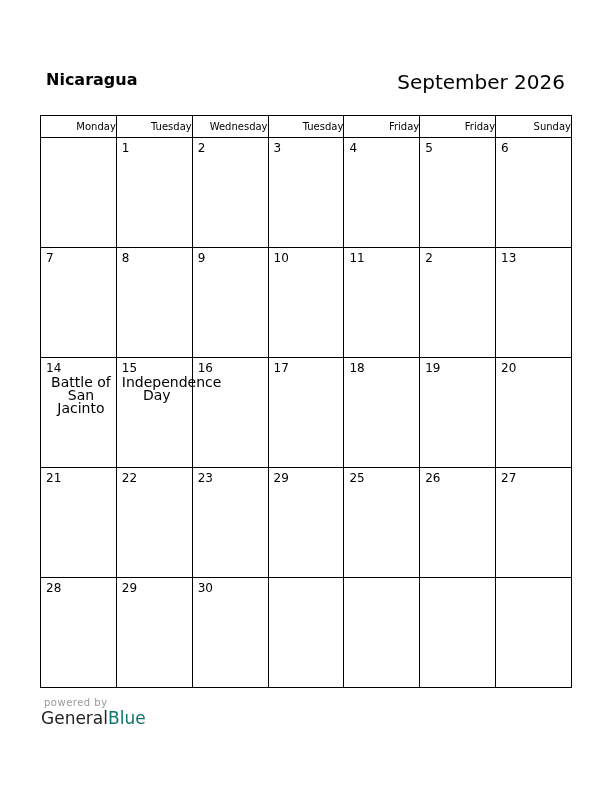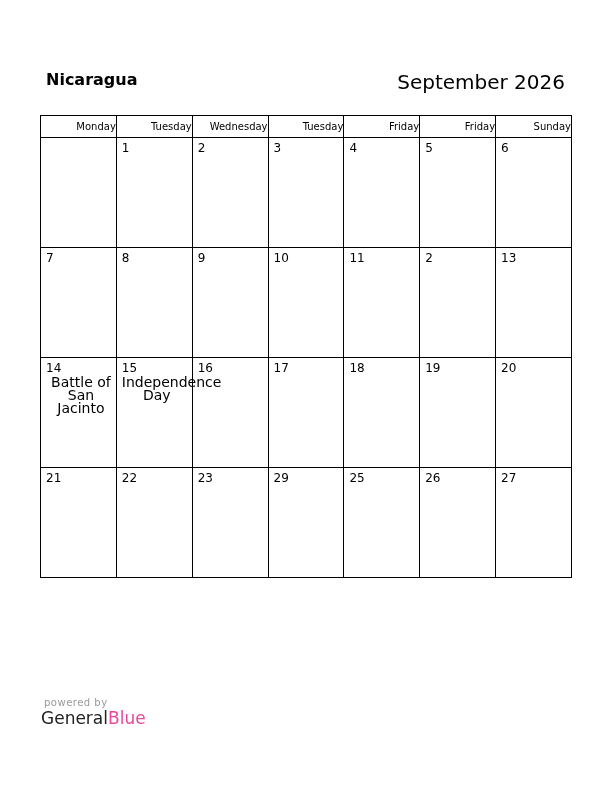--- a/index.html
+++ b/index.html
@@ -7,21 +7,21 @@
   .country { position:absolute; left:46px; top:70px; font-size:16px; font-weight:bold; }
   .month { position:absolute; right:47px; top:70px; font-size:20px; font-weight:normal; }
   table { position:absolute; left:40px; top:115px; width:532px; border-collapse:collapse; table-layout:fixed; }
   th, td { border:1px solid #000; padding:0; }
   th { height:21px; font-size:10px; font-weight:normal; text-align:right; }
   td { height:109px; vertical-align:top; }
   .num { font-size:12px; margin:3px 0 0 5px; display:block; line-height:14px; }
   .hol { font-size:14px; margin:1px 0 0 5px; display:block; line-height:13px;text-align:center; }
   .powered { position:absolute; left:44px; top:697px; font-size:10px; color:#999; letter-spacing:0.5px; }
   .brand { position:absolute; left:41px; top:708px; font-size:17px; color:#222; }
-  .brand .blue { color:#ec4899; }
+  .brand .blue { color:#0f766e; }
 </style>
 </head>
 <body>
 
 <div class="country">Nicaragua</div>
 <div class="month">September 2026</div>
 
 <table>
   <thead>
     <tr>
@@ -122,17 +122,40 @@
         <td>
           <span class="num">25</span>
         </td>
         <td>
           <span class="num">26</span>
         </td>
         <td>
           <span class="num">27</span>
         </td>
       </tr>
+      <tr>
+        <td>
+          <span class="num">28</span>
+        </td>
+        <td>
+          <span class="num">29</span>
+        </td>
+        <td>
+          <span class="num">30</span>
+        </td>
+        <td>
+          <span class="num"></span>
+        </td>
+        <td>
+          <span class="num"></span>
+        </td>
+        <td>
+          <span class="num"></span>
+        </td>
+        <td>
+          <span class="num"></span>
+        </td>
+      </tr>
     </tbody>
 </table>
 
 <div class="powered">powered by</div>
 <div class="brand"><span>General</span><span class="blue">Blue</span></div>
 
 </body></html>

